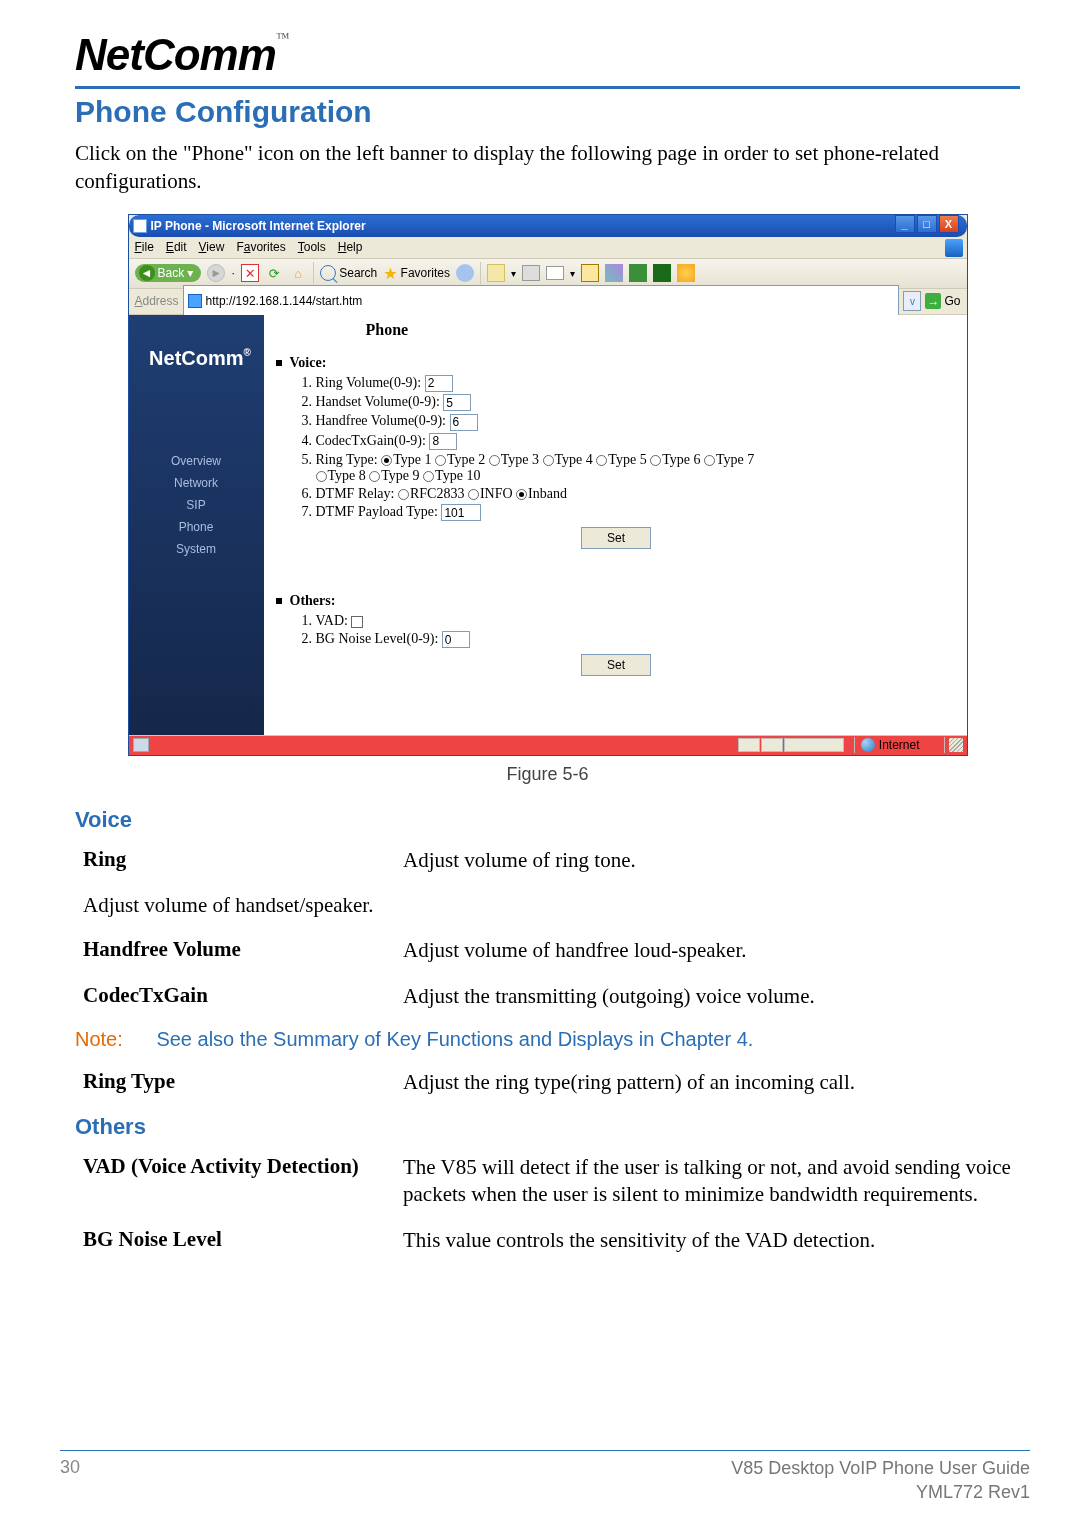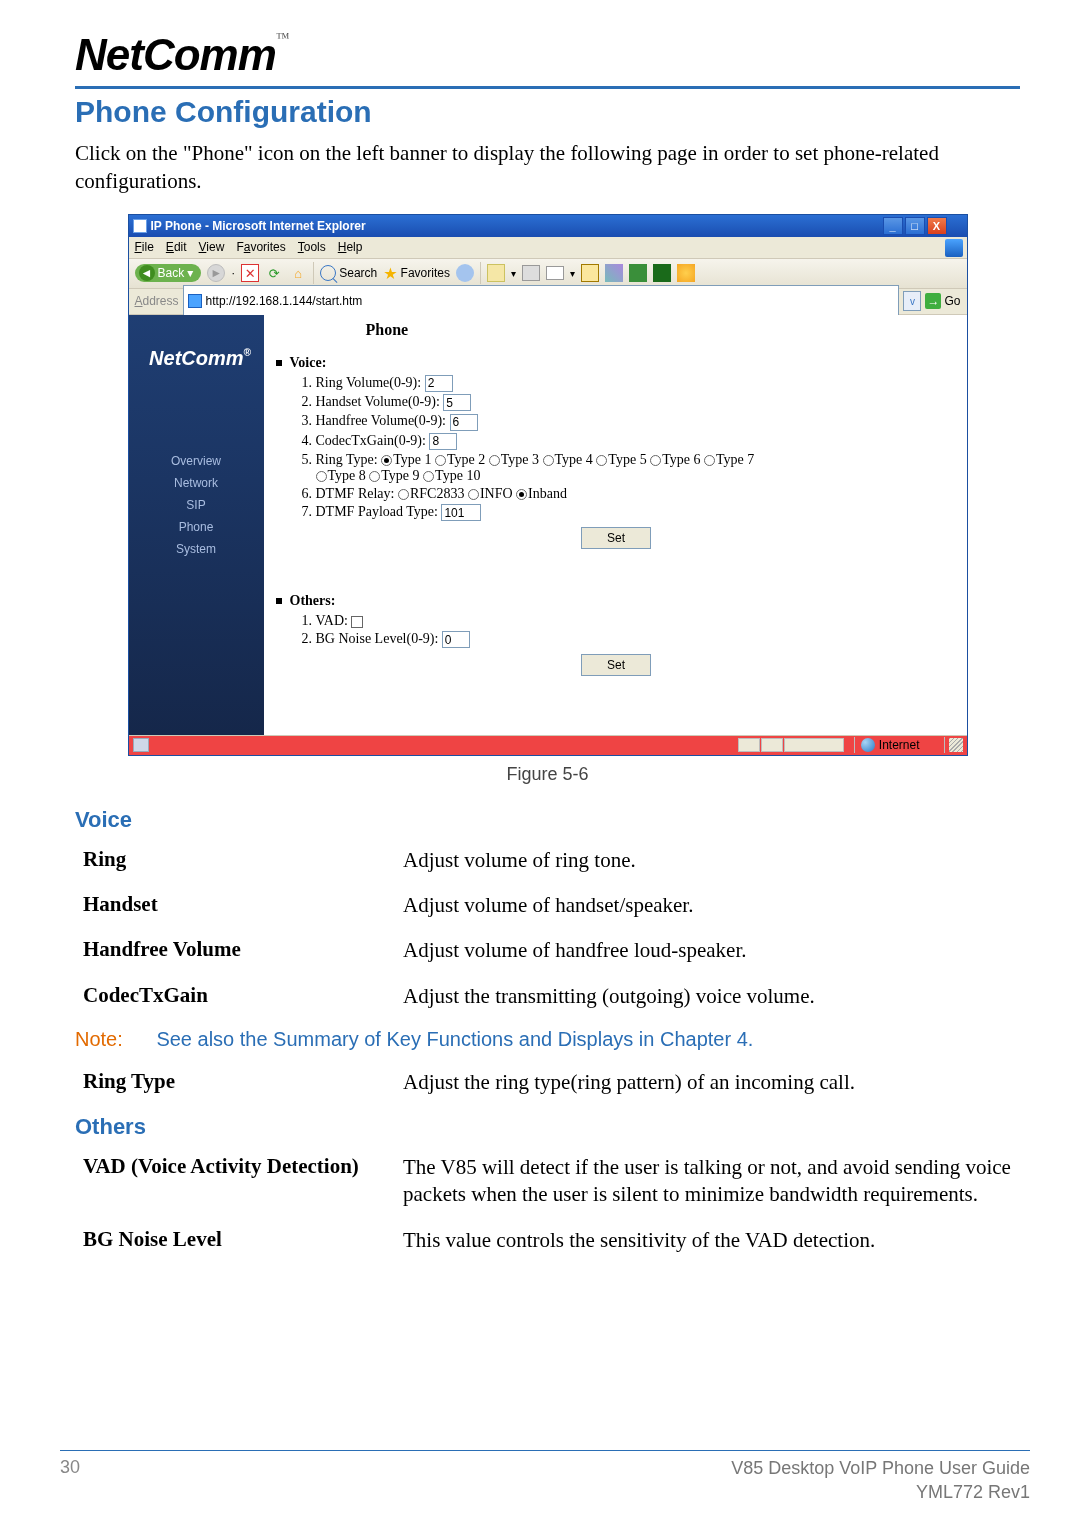--- a/index.html
+++ b/index.html
@@ -55,23 +55,23 @@
     border: 1px solid #1b4fa1;
     background: #ece9d8;
     font-family: Tahoma, Arial, sans-serif;
     font-size: 12px;
   }
   .ie-titlebar {
     background: linear-gradient(#2b6fd3, #1a4db0);
     color: #fff;
     height: 22px;
     display: flex;
-    align-items: center;
-    padding: 0 20px 0 4px;
+    padding: 0 8px 0 4px;
     justify-content: space-between;
+    border-radius: 10px;
   }
   .ie-title-left { display: flex; align-items: center; gap: 4px; }
   .ie-logo-small {
     width: 14px; height: 14px; background: #fff; border: 1px solid #6aa0e8;
   }
   .ie-title-text { font-weight: bold; font-size: 12px; }
   .ie-win-btns { display: flex; gap: 2px; }
   .ie-win-btn {
     width: 20px; height: 18px; display: flex; align-items: center; justify-content: center;
     font-weight: bold; border: 1px solid #1a4db0; font-size: 11px;
@@ -142,21 +142,21 @@
   .addr-drop { width:18px;height:20px;background:#e7eef9;border:1px solid #7f9db9;display:flex;align-items:center;justify-content:center;font-size:10px;color:#3a77c5;}
   .go-btn { display:flex;align-items:center;gap:3px;font-size:12px;}
   .go-arrow { width:16px;height:16px;background:#3fae3f;color:#fff;display:flex;align-items:center;justify-content:center;border-radius:2px;}
   .ie-content { background:#fff; display:flex; min-height:420px;}
   .left-banner {
     width:135px; background:linear-gradient(#1f3e73,#15274a);
     color:#a9bde0; padding:8px 0 0 0; display:flex; flex-direction:column; align-items:center;
     font-family: Tahoma, sans-serif; font-size:12px;
   }
   .left-banner .nc-logo {
-    font-family: Arial, sans-serif; font-style:italic; font-weight:900;
+    font-family: Arial, sans-serif; font-weight:900;
     color:#fff; font-size:20px; margin:24px 0 80px 8px;
   }
   .nav-item { margin:4px 12px; cursor:pointer; }
   .main-pane { flex:1; background:#fff; padding:4px 10px 10px 12px; font-family:"Times New Roman",serif; font-size:14px; color:#000;}
   .main-pane h3.phone-h { font-family:"Times New Roman",serif; font-weight:bold; font-size:16px; margin:2px 0 16px 90px; }
   .sect-head { font-weight:bold; font-size:14px; display:flex; align-items:center; gap:8px; margin:4px 0 4px 0;}
   .bullet { width:6px;height:6px;background:#000;display:inline-block;}
   .ol { margin:0 0 0 40px; }
   .ol li { margin:2px 0; font-size:14px; }
   .tinput { width:28px; height:17px; border:1px solid #7f9db9; font-size:12px; padding:0 2px; vertical-align:middle;}
@@ -345,21 +345,20 @@
 
   <div class="fig-caption">Figure 5-6</div>
 
   <h3 class="voice">Voice</h3>
 
   <div class="def-row">
     <div class="def-term">Ring</div>
     <div class="def-desc">Adjust volume of ring tone.</div>
   </div>
   <div class="def-row">
-    <div class="def-term">Handset</div>
     <div class="def-desc">Adjust volume of handset/speaker.</div>
   </div>
   <div class="def-row">
     <div class="def-term">Handfree Volume</div>
     <div class="def-desc">Adjust volume of handfree loud-speaker.</div>
   </div>
   <div class="def-row">
     <div class="def-term">CodecTxGain</div>
     <div class="def-desc">Adjust the transmitting (outgoing) voice volume.</div>
   </div>

